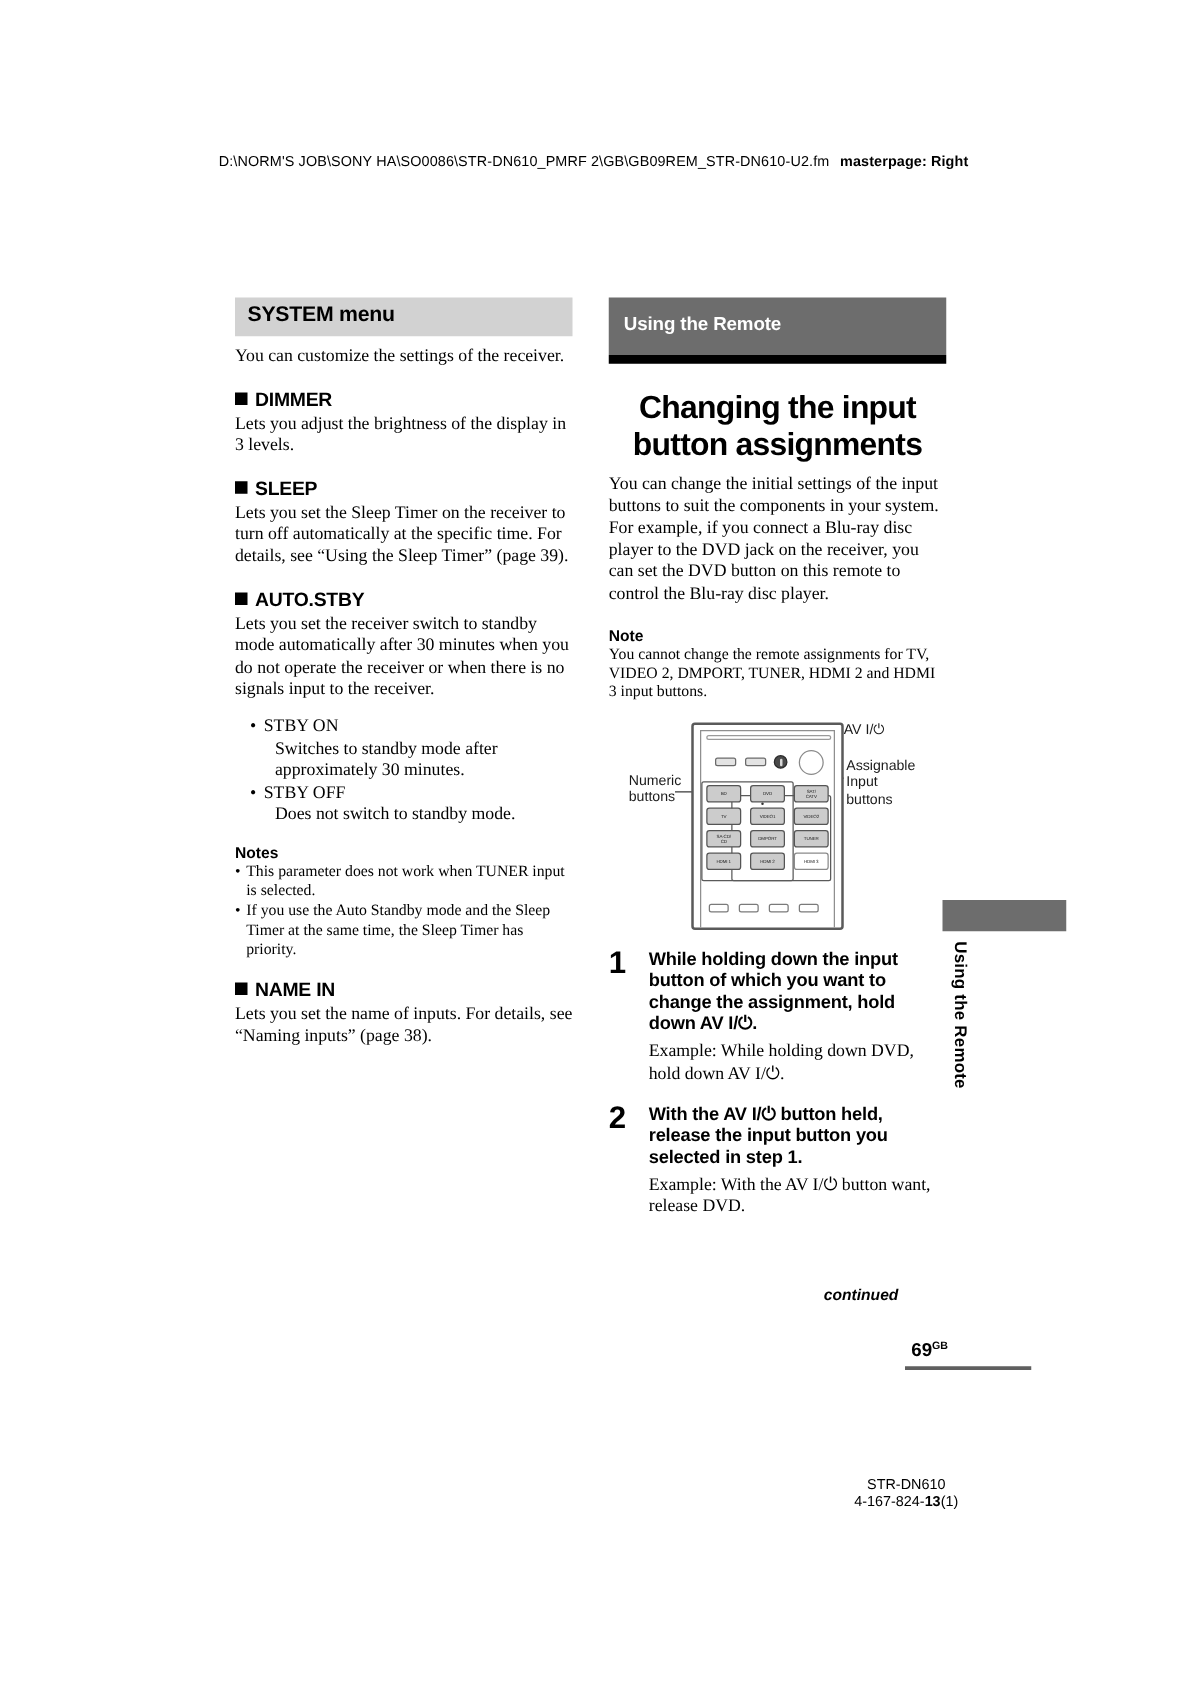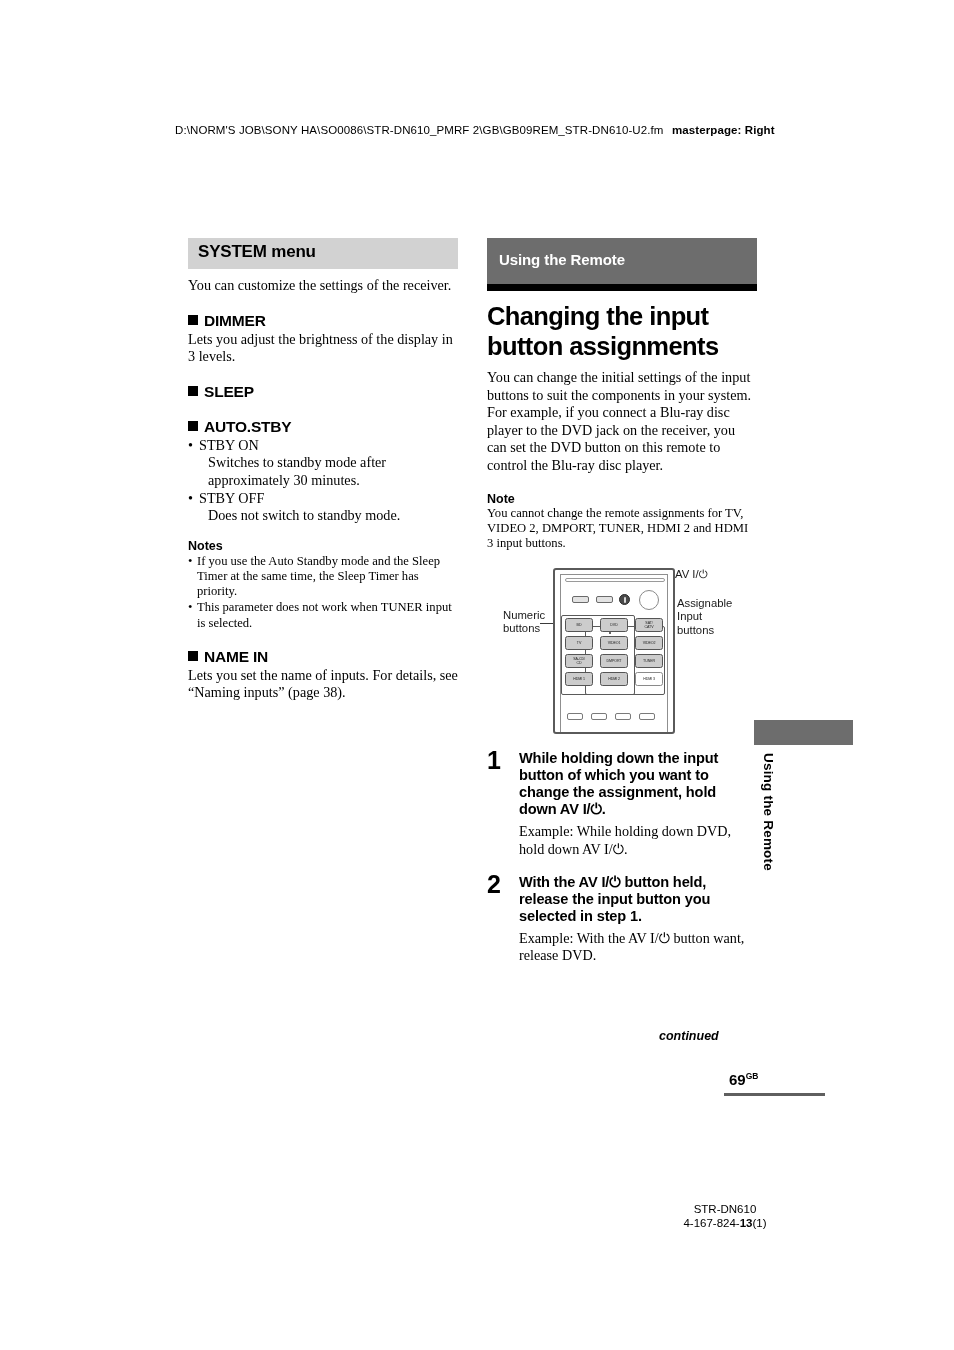--- a/index.html
+++ b/index.html
@@ -72,21 +72,21 @@
   }
   .sub-head .sq {
     display: inline-block;
     width: 10px;
     height: 10px;
     background: #000;
     margin-right: 6px;
     vertical-align: 1px;
   }
   .tight { margin-top: 0px; }
-  .bullets { margin: 0; padding: 0; list-style: none; }
+  .bullets { margin: 12px; padding: 0; list-style: none; }
   .bullets li {
     font-family: "Liberation Serif", serif;
     font-size: 14.2px;
     line-height: 17.6px;
     position: relative;
     padding-left: 11px;
   }
   .bullets li::before {
     content: "\2022";
     position: absolute;
@@ -136,21 +136,22 @@
     width: 270px;
     height: 7px;
     background: #000000;
   }
   .chapter-title {
     font-family: "Liberation Sans", sans-serif;
     font-weight: bold;
     font-size: 25.5px;
     line-height: 30px;
     letter-spacing: -0.6px;
-    margin-top: 10px;
+    margin-top: 20px;
+    text-align: center;
   }
   .note-head {
     font-family: "Liberation Sans", sans-serif;
     font-weight: bold;
     font-size: 12.5px;
     margin-top: 17px;
   }
   .note-body {
     font-family: "Liberation Serif", serif;
     font-size: 12.6px;
@@ -367,21 +368,20 @@
   .page-no sup { font-size: 8.5px; vertical-align: super; }
   .colophon {
     position: absolute;
     left: 600px;
     top: 1181px;
     width: 250px;
     text-align: center;
     font-family: "Liberation Sans", sans-serif;
     font-size: 11.5px;
     line-height: 14px;
-    margin-top: 21px;
   }
   .colophon b { font-weight: bold; }
 </style>
 </head>
 <body>
 
 <div class="run-header">
   <span class="path">D:\NORM'S JOB\SONY HA\SO0086\STR-DN610_PMRF 2\GB\GB09REM_STR-DN610-U2.fm</span>
   <span class="masterpage">masterpage: Right</span>
 </div>
@@ -393,40 +393,42 @@
   <div class="body-text">You can customize the settings of the receiver.</div>
 
   <div class="sub-head">
     <span class="sq"></span><span>DIMMER</span>
   </div>
   <div class="body-text tight">Lets you adjust the brightness of the display in 3 levels.</div>
 
   <div class="sub-head">
     <span class="sq"></span><span>SLEEP</span>
   </div>
+  <div class="body-text tight">Lets you set the Sleep Timer on the receiver to turn off automatically at the specific time. For details, see “Using the Sleep Timer” (page 39).</div>
 
   <div class="sub-head">
     <span class="sq"></span><span>AUTO.STBY</span>
   </div>
+  <div class="body-text tight">Lets you set the receiver switch to standby mode automatically after 30 minutes when you do not operate the receiver or when there is no signals input to the receiver.</div>
 
   <ul class="bullets">
     <li>
       <span>STBY ON</span>
       <span class="sub">Switches to standby mode after approximately 30 minutes.</span>
     </li>
     <li>
       <span>STBY OFF</span>
       <span class="sub">Does not switch to standby mode.</span>
     </li>
   </ul>
 
   <div class="notes-head">Notes</div>
   <ul class="notes-list">
+    <li>This parameter does not work when TUNER input is selected.</li>
     <li>If you use the Auto Standby mode and the Sleep Timer at the same time, the Sleep Timer has priority.</li>
-    <li>This parameter does not work when TUNER input is selected.</li>
   </ul>
 
   <div class="sub-head">
     <span class="sq"></span><span>NAME IN</span>
   </div>
   <div class="body-text tight">Lets you set the name of inputs. For details, see “Naming inputs” (page 38).</div>
 
 </div>
 
 <div class="col-right">

